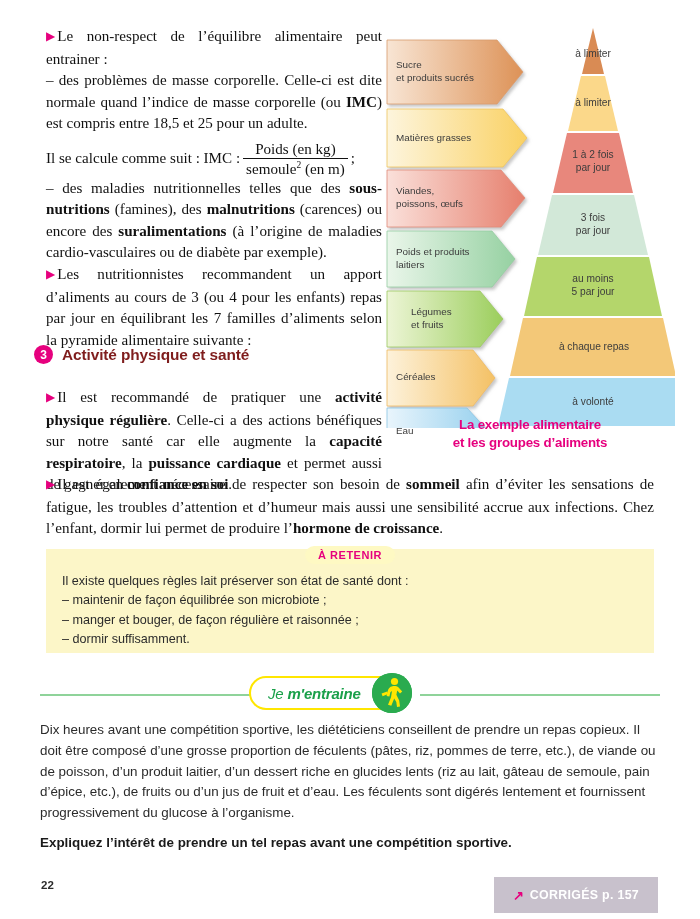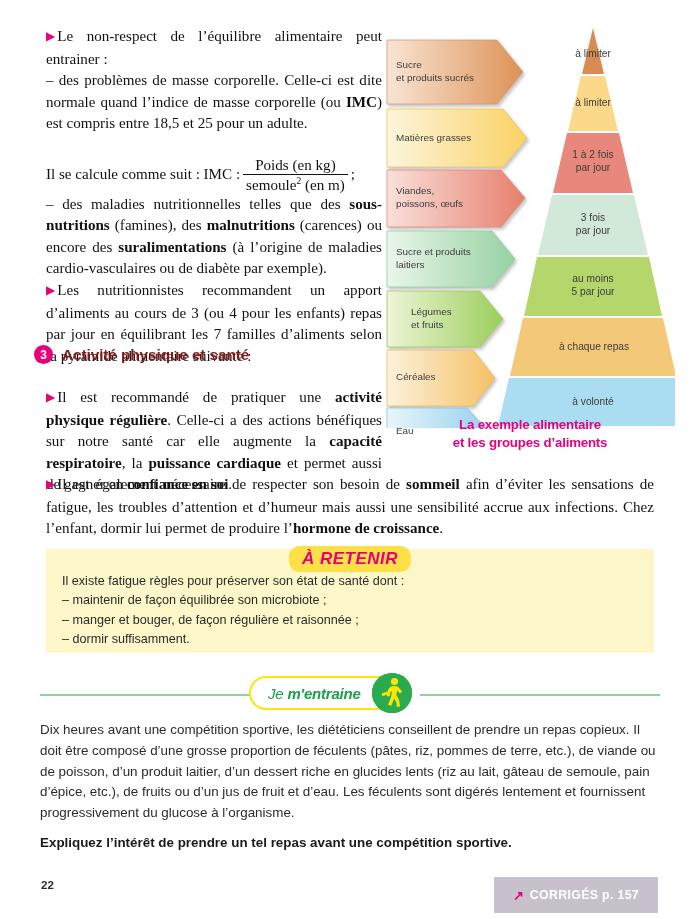--- a/index.html
+++ b/index.html
@@ -24,21 +24,21 @@
   .col-left p{margin:0 0 0 0;}
   .p-gap{margin-top:7px;}
   .bullet{
     display:inline-block;color:#e6007e;font-size:12px;
     transform:translateY(-1px);margin-right:2px;letter-spacing:0;
   }
   b,strong{font-weight:bold;}
 
   
   .formula-line{
-    display:flex;align-items:center;margin-top:22px;font-size:15.1px;
+    display:flex;align-items:center;margin-top:6px;font-size:15.1px;
     white-space:nowrap;
   }
   .frac{display:inline-flex;flex-direction:column;text-align:center;
     margin:0 3px;vertical-align:middle;line-height:1.08;}
   .frac .num{padding:0 3px 1px 3px;font-size:15.1px;}
   .frac .den{padding:1px 3px 0 3px;border-top:1.1px solid #111;font-size:15.1px;}
   .frac sup{font-size:9.5px;vertical-align:super;}
 
   
   .sec-head{
@@ -93,24 +93,24 @@
     text-align:center;line-height:17.5px;letter-spacing:-0.2px;
   }
 
   
   .retenir-box{
     position:absolute;left:46px;top:549px;width:608px;height:104px;
     background:#fcf6c8;
   }
   .retenir-pill{
     position:absolute;left:50%;top:546px;transform:translateX(-50%);
-    background:#fde047;border-radius:11px;
+    background:#fef9c3;border-radius:11px;
     padding:3px 13px 3px 13px;
     font-family:"Liberation Sans", sans-serif;
-    font-size:17px;font-weight:bold;color:#e6007e;letter-spacing:0.5px;font-style:italic;
+    font-size:11px;font-weight:bold;color:#e6007e;letter-spacing:0.5px;
   }
   .retenir-text{
     position:absolute;left:62px;top:572px;width:580px;
     font-family:"Liberation Sans", sans-serif;
     font-size:12.6px;line-height:19.4px;color:#2b2b2b;
   }
   .retenir-text div{white-space:nowrap;}
 
   
   .entraine-rule{
@@ -270,21 +270,21 @@
       <g filter="url(#sh)">
         <polygon points="2,380 82,380 104,404 82,428 2,428" fill="url(#lg6)" stroke="#8cc5e4" stroke-width="0.8"></polygon>
       </g>
     </svg>
 
     <div class="pyr-label" style="left:11px;top:31px;">Sucre
 et produits sucrés</div>
     <div class="pyr-label" style="left:11px;top:104px;">Matières grasses</div>
     <div class="pyr-label" style="left:11px;top:157px;">Viandes,
 poissons, œufs</div>
-    <div class="pyr-label" style="left:11px;top:218px;">Sucre et produits
+    <div class="pyr-label" style="left:11px;top:218px;">Poids et produits
 laitiers</div>
     <div class="pyr-label" style="left:26px;top:278px;">Légumes
 et fruits</div>
     <div class="pyr-label" style="left:11px;top:343px;">Céréales</div>
     <div class="pyr-label" style="left:11px;top:397px;">Eau</div>
 
     <div class="pyr-value" style="left:118px;top:19px;width:180px;">à limiter</div>
     <div class="pyr-value" style="left:128px;top:68px;width:160px;">à limiter</div>
     <div class="pyr-value" style="left:128px;top:120px;width:160px;">1 à 2 fois
 par jour</div>
@@ -301,21 +301,21 @@
     <div>et les groupes d’aliments</div>
   </div>
 
   <div class="full-para">
     <span class="bullet">▶</span><span>Il est également nécessaire de respecter son besoin de </span><b>sommeil</b><span> afin d’éviter les sensations de fatigue, les troubles d’attention et d’humeur mais aussi une sensibilité accrue aux infections. Chez l’enfant, dormir lui permet de produire l’</span><b>hormone de croissance</b><span>.</span>
   </div>
 
   <div class="retenir-box"></div>
   <div class="retenir-pill">À RETENIR</div>
   <div class="retenir-text">
-    <div>Il existe fatigue règles pour préserver son état de santé dont :</div>
+    <div>Il existe quelques règles lait préserver son état de santé dont :</div>
     <div>– maintenir de façon équilibrée son microbiote ;</div>
     <div>– manger et bouger, de façon régulière et raisonnée ;</div>
     <div>– dormir suffisamment.</div>
   </div>
 
   <div class="entraine-rule rule-left"></div>
   <div class="entraine-rule rule-right"></div>
   <div class="entraine-badge">
     <span class="entraine-text"><span class="t1">Je </span><span class="t2">m'entraine</span></span>
   </div>

